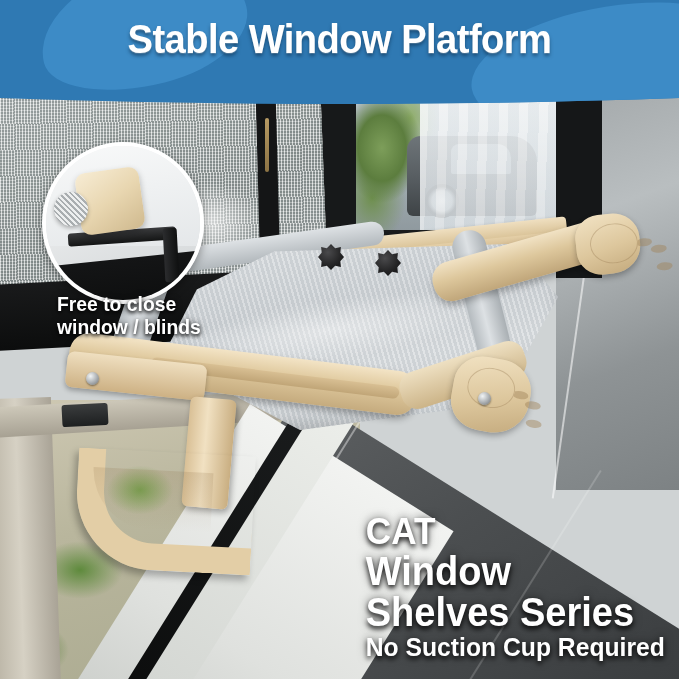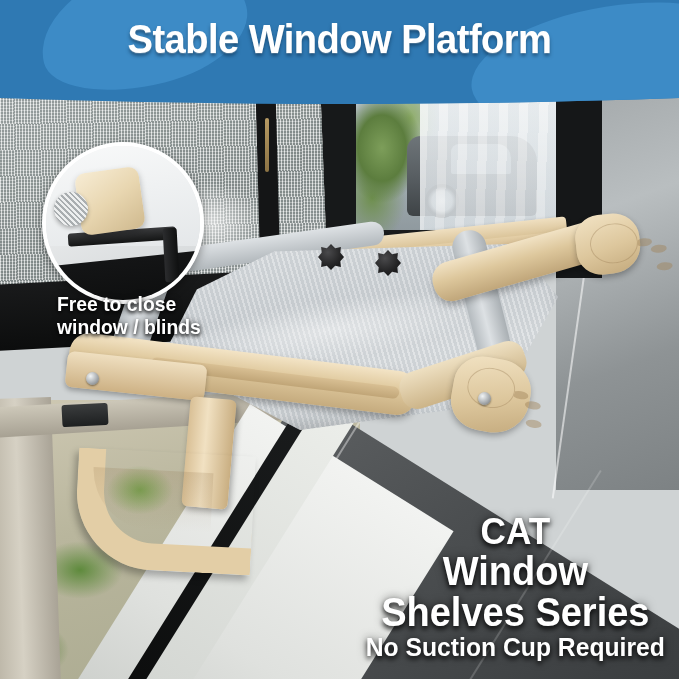--- a/index.html
+++ b/index.html
@@ -363,21 +363,21 @@
   
   .callout{
     position:absolute;left:57px;top:293px;width:220px;
     font-size:21px;font-weight:700;line-height:1.08;color:#ffffff;
     transform:scaleX(.92);transform-origin:left center;
     text-shadow:0 2px 4px rgba(0,0,0,.85),0 0 7px rgba(0,0,0,.65);
   }
   .callout div{white-space:nowrap;}
 
   .corner-text{
-    position:absolute;right:14px;bottom:18px;text-align:center;
+    position:absolute;right:14px;bottom:18px;text-align:left;
     color:#ffffff;font-weight:700;line-height:1.02;
     text-shadow:0 3px 6px rgba(0,0,0,.80),0 0 10px rgba(0,0,0,.55);
   }
   .ct-1{font-size:37px;transform:scaleX(.95);transform-origin:right center;}
   .ct-2{font-size:40px;transform:scaleX(.95);transform-origin:right center;}
   .ct-3{font-size:40px;transform:scaleX(.95);transform-origin:right center;}
   .ct-4{font-size:26px;margin-top:2px;transform:scaleX(.95);transform-origin:right center;}
 </style>
 </head>
 <body>

